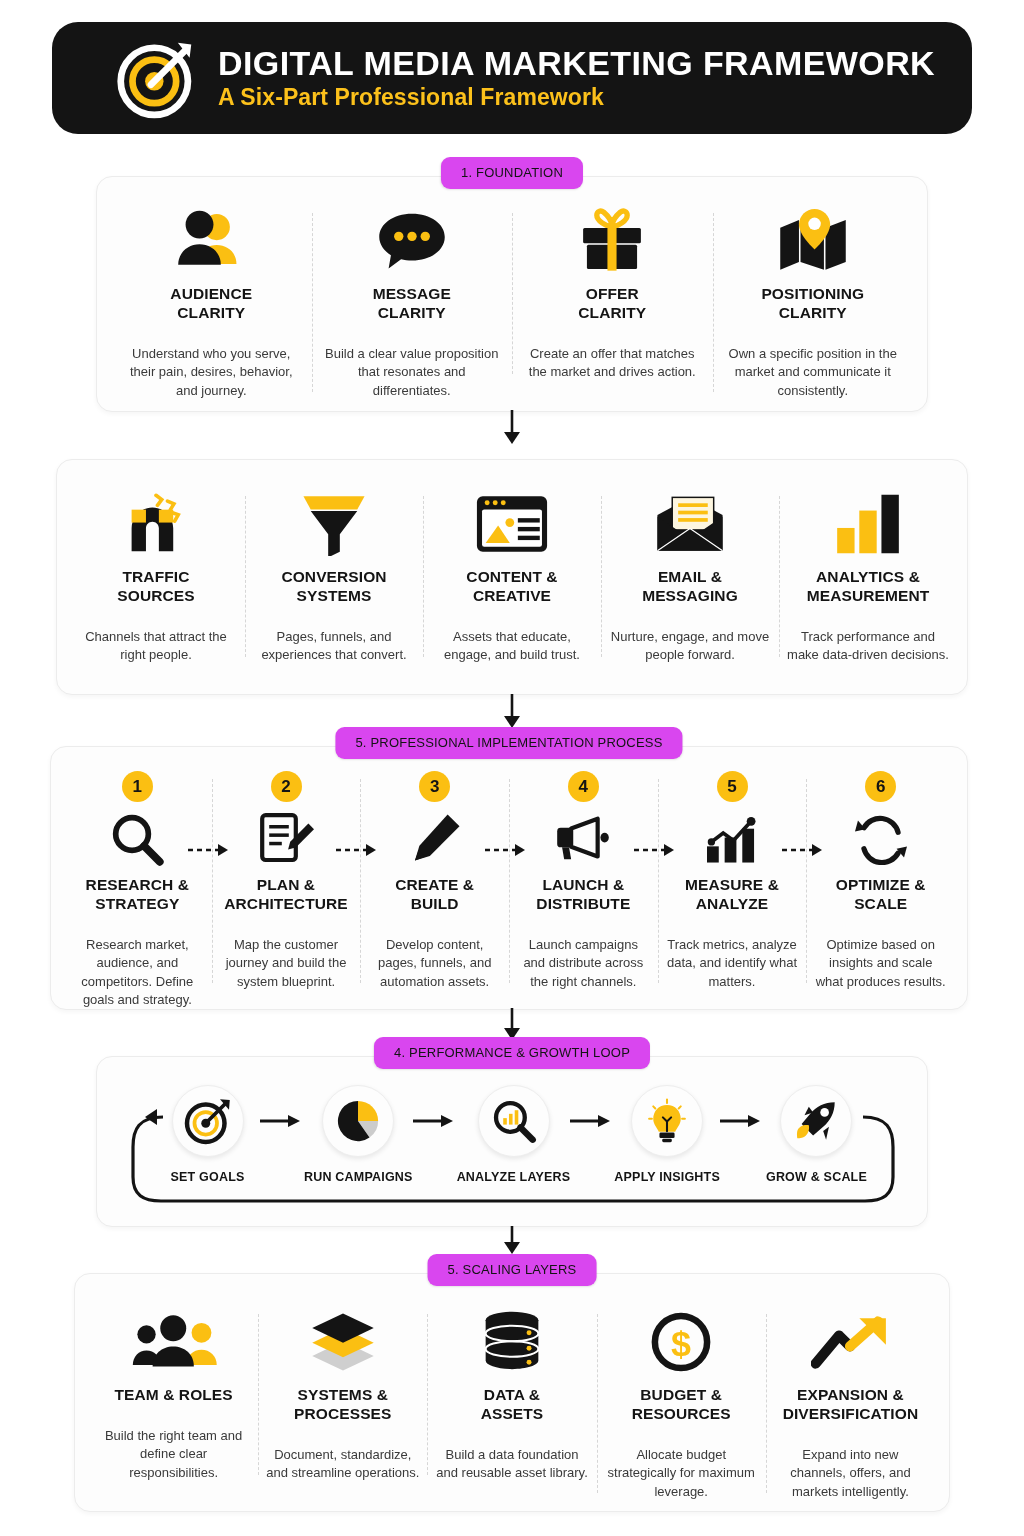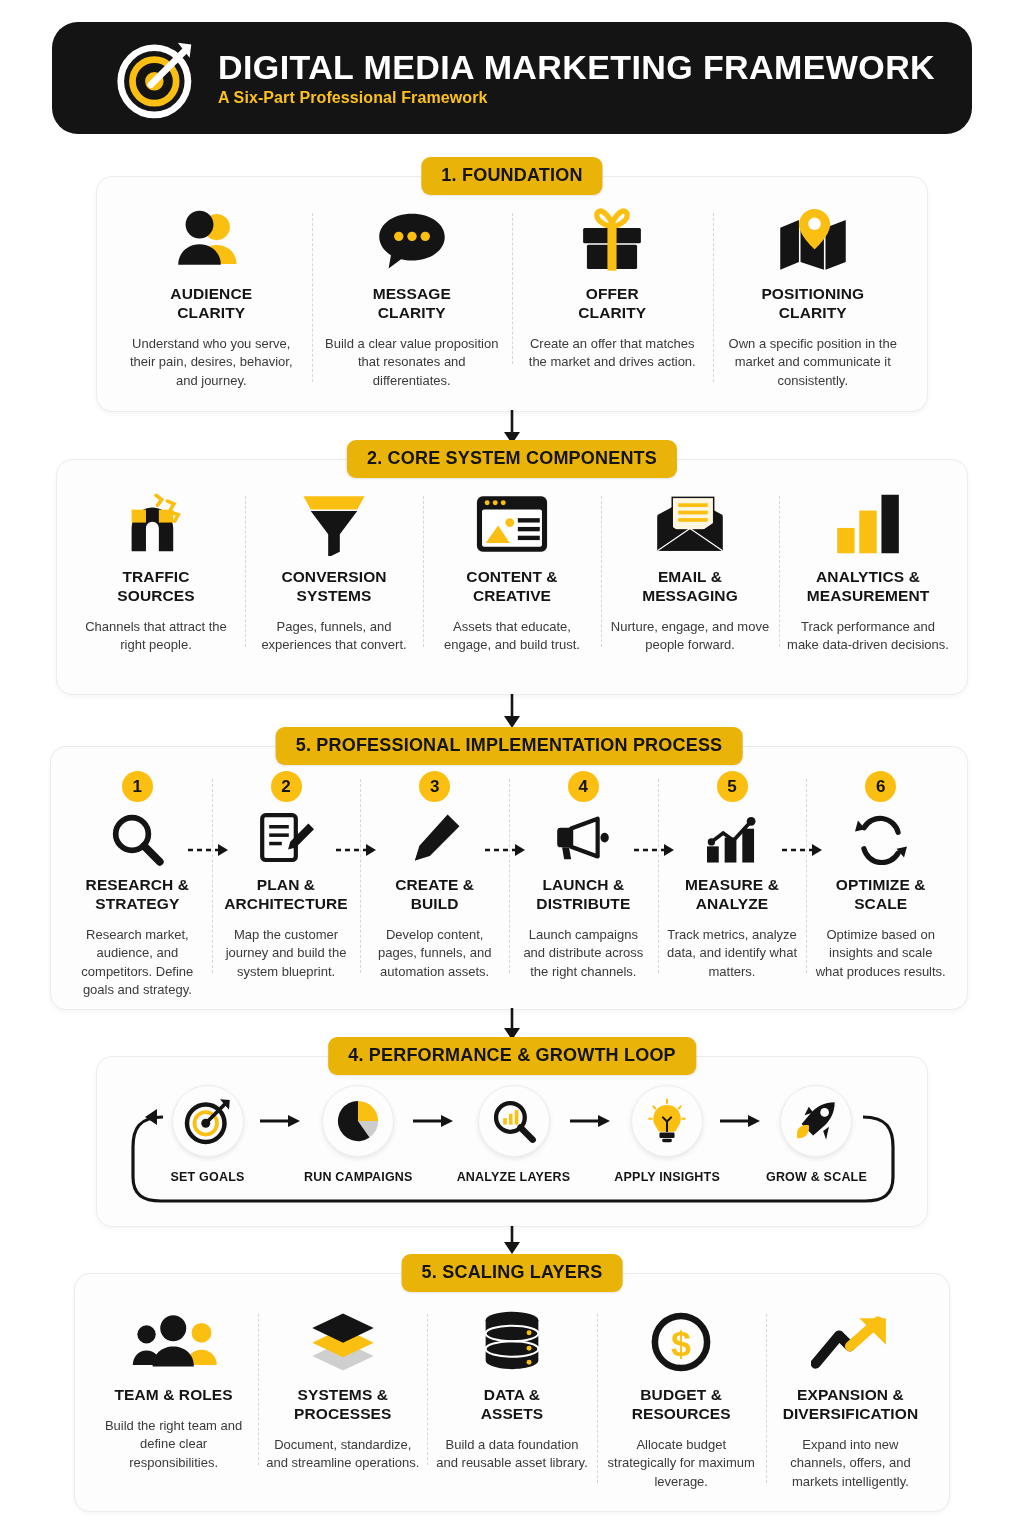--- a/index.html
+++ b/index.html
@@ -17,30 +17,30 @@
     background: #141414; border-radius: 26px;
     display: flex; align-items: center; padding-left: 62px; gap: 20px;
   }
   .header-logo { width: 84px; height: 84px; flex: none; }
   .header-text { display: flex; flex-direction: column; justify-content: center; gap: 2px; }
   .header-title {
     color: #ffffff; font-size: 34px; font-weight: bold; letter-spacing: 0.4px;
     line-height: 1.1;
   }
   .header-sub {
-    color: #FCC11B; font-size: 16px; font-weight: bold; letter-spacing: 0.1px;
+    color: #FCC11B; font-size: 23px; font-weight: bold; letter-spacing: 0.1px;
     line-height: 1.2;
   }
 
   
   .section { position: absolute; }
   .sec-pill {
     position: absolute; top: 0; left: 50%; transform: translateX(-50%);
-    background: #eab308; color: #141414;
-    font-size: 18px; font-weight: bold; letter-spacing: 0.2px;
+    background: #d946ef; color: #141414;
+    font-size: 13px; font-weight: normal; letter-spacing: 0.2px;
     padding: 8px 20px 9px; border-radius: 9px; white-space: nowrap;
     z-index: 5; box-shadow: 0 1px 2px rgba(0,0,0,.10);
   }
   .sec-card {
     position: absolute; left: 0; right: 0; top: 19px; bottom: 0;
     background: #fdfdfd; border: 1px solid #ececec; border-radius: 16px;
     box-shadow: 0 2px 5px rgba(0,0,0,.045);
   }
   .cols { position: absolute; inset: 0; display: flex; align-items: flex-start; }
   .col {
@@ -53,21 +53,21 @@
     border-left: 1.5px dashed #d6d6d6;
   }
   .ico { height: 72px; display: flex; align-items: center; justify-content: center; }
   .ico svg { display: block; }
   .ttl {
     font-size: 15.5px; font-weight: bold; color: #141414; text-align: center;
     line-height: 1.22; letter-spacing: 0.1px; margin-top: 8px;
   }
   .desc {
     font-size: 13px; color: #3a3a3a; text-align: center; line-height: 1.42;
-    margin-top: 12px;
+    margin-top: 22px;
   }
 
   
   .connector { position: absolute; left: 50%; transform: translateX(-50%); width: 24px; }
 
   
   .numbadge {
     width: 31px; height: 31px; border-radius: 50%; background: #FBBF12;
     color: #141414; font-size: 17px; font-weight: bold;
     display: flex; align-items: center; justify-content: center; margin-bottom: 8px;
@@ -183,21 +183,20 @@
   </div>
 
   <div class="connector" style="top:410px; height:36px;">
     <svg viewBox="0 0 24 36" width="24" height="36">
       <path d="M12 0v24" stroke="#141414" stroke-width="2.6"></path>
       <path d="M4 22l8 12 8-12z" fill="#141414"></path>
     </svg>
   </div>
 
   <div class="section" style="left:56px; top:440px; width:912px; height:255px;">
-    <div class="sec-pill">2. CORE SYSTEM COMPONENTS</div>
     <div class="sec-card">
       <div class="cols" style="padding:28px 10px 0;">
 
         <div class="col">
           <span class="ico">
             <svg viewBox="0 0 100 92" width="72" height="66">
               <path d="M16 84V52c0-16 13-29 29-29s29 13 29 29v32H54V52c0-5-4-9-9-9s-9 4-9 9v32z" fill="#141414"></path>
               <rect x="16" y="26" width="20" height="18" fill="#FBBF12"></rect>
               <rect x="54" y="26" width="20" height="18" fill="#FBBF12"></rect>
               <path d="M50 6l8 6-6 8M66 14l9 4-5 8M72 30l9 3-5 9" stroke="#FBBF12" stroke-width="5" fill="none" stroke-linecap="round"></path>

